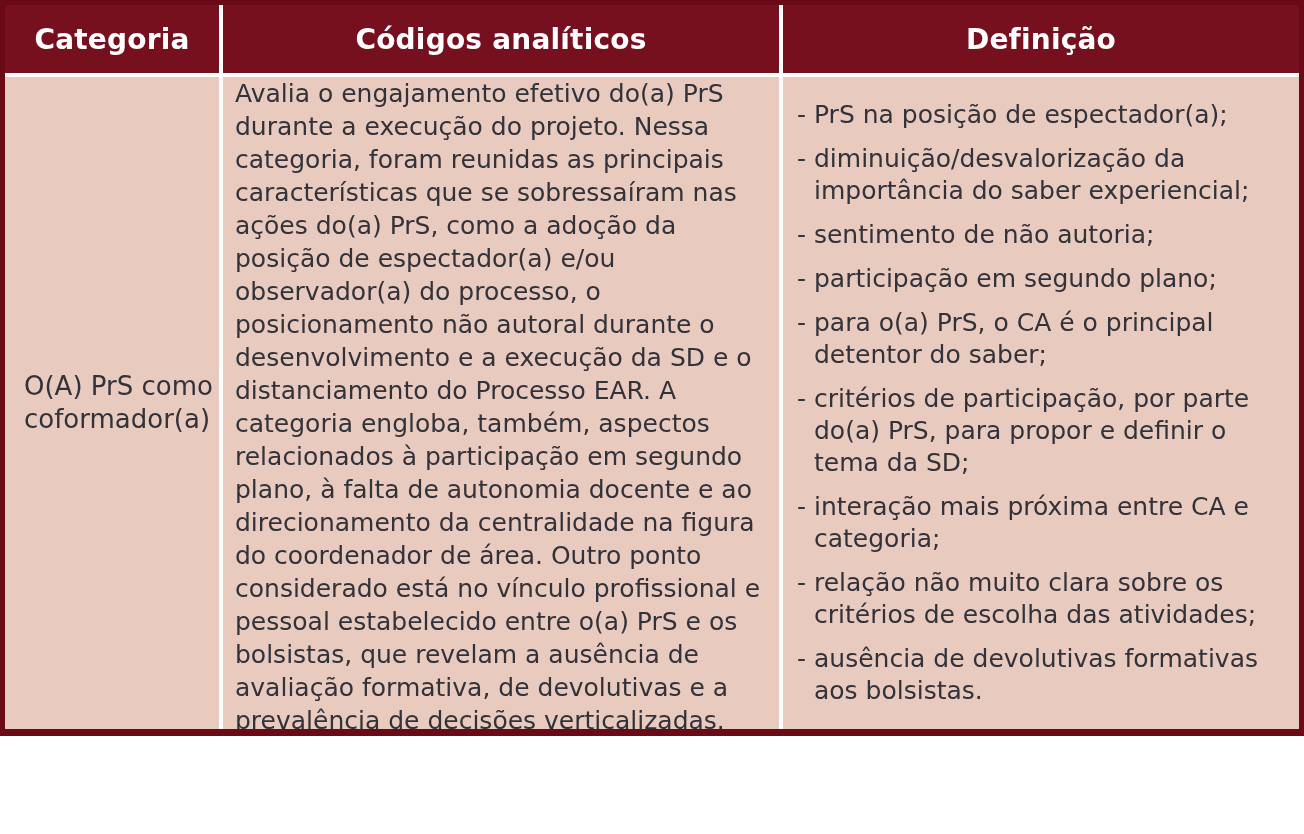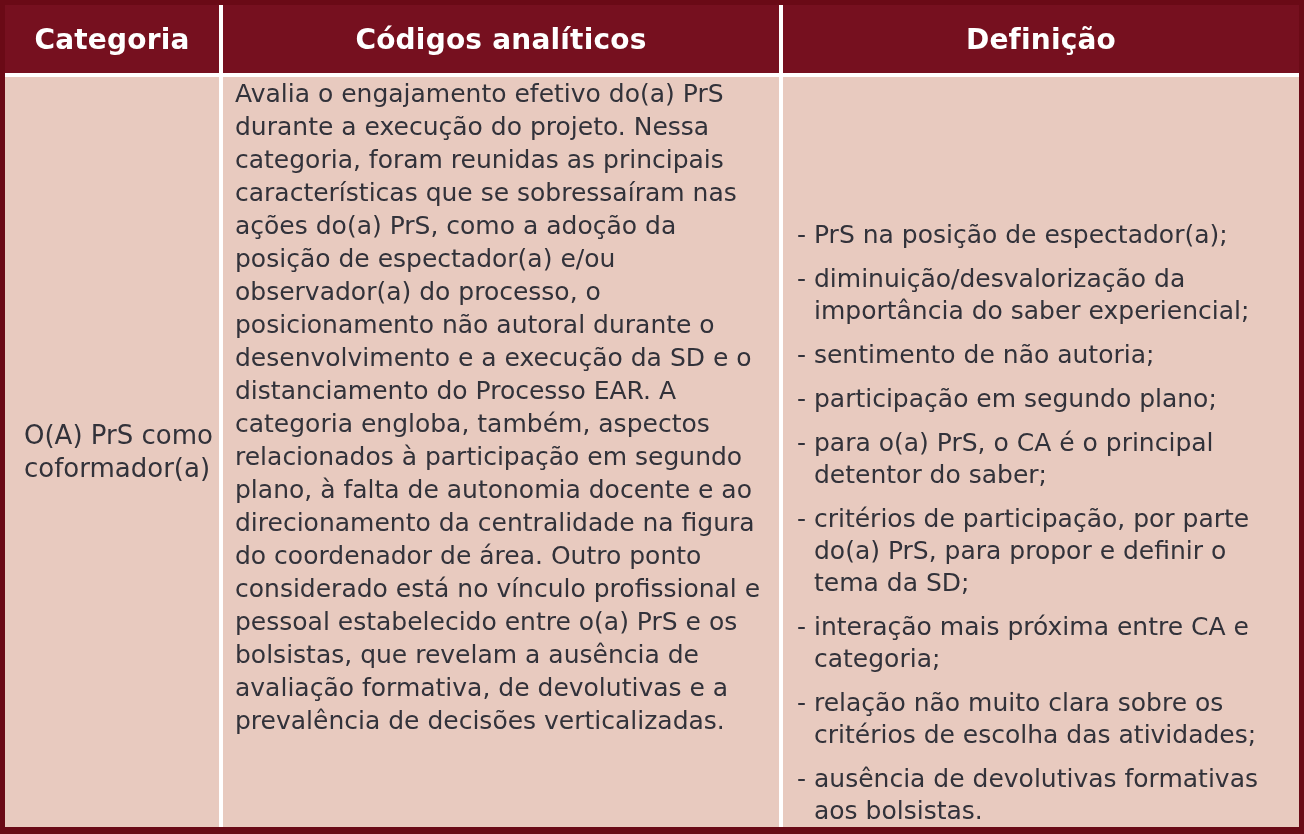--- a/index.html
+++ b/index.html
@@ -3,21 +3,21 @@
 <meta charset="utf-8">
 <style>
   html, body {
     margin: 0;
     padding: 0;
     background: #ffffff;
     font-family: "DejaVu Sans", "Liberation Sans", sans-serif;
   }
   .table {
     width: 1304px;
-    height: 834px;
+    height: 736px;
     box-sizing: border-box;
     border: 5px solid #6a0a16;
     border-bottom-width: 7px;
     background: #ffffff; 
     display: grid;
     grid-template-columns: 214px 556px 1fr;
     grid-template-rows: 68px 1fr;
     gap: 4px;
   }
   .th {
@@ -49,21 +49,21 @@
   .td-definicao {
     display: flex;
     flex-direction: column;
     justify-content: flex-start;
     padding-left: 12px;
     padding-right: 10px;
   }
   .td-codigos {
     display: flex;
     flex-direction: column;
-    justify-content: flex-end;
+    justify-content: center;
     row-gap: 12px;
     padding-left: 14px;
     padding-right: 10px;
     line-height: 32px;
   }
   .code-item {
     padding-left: 17px;
     text-indent: -17px;
   }
 </style>

